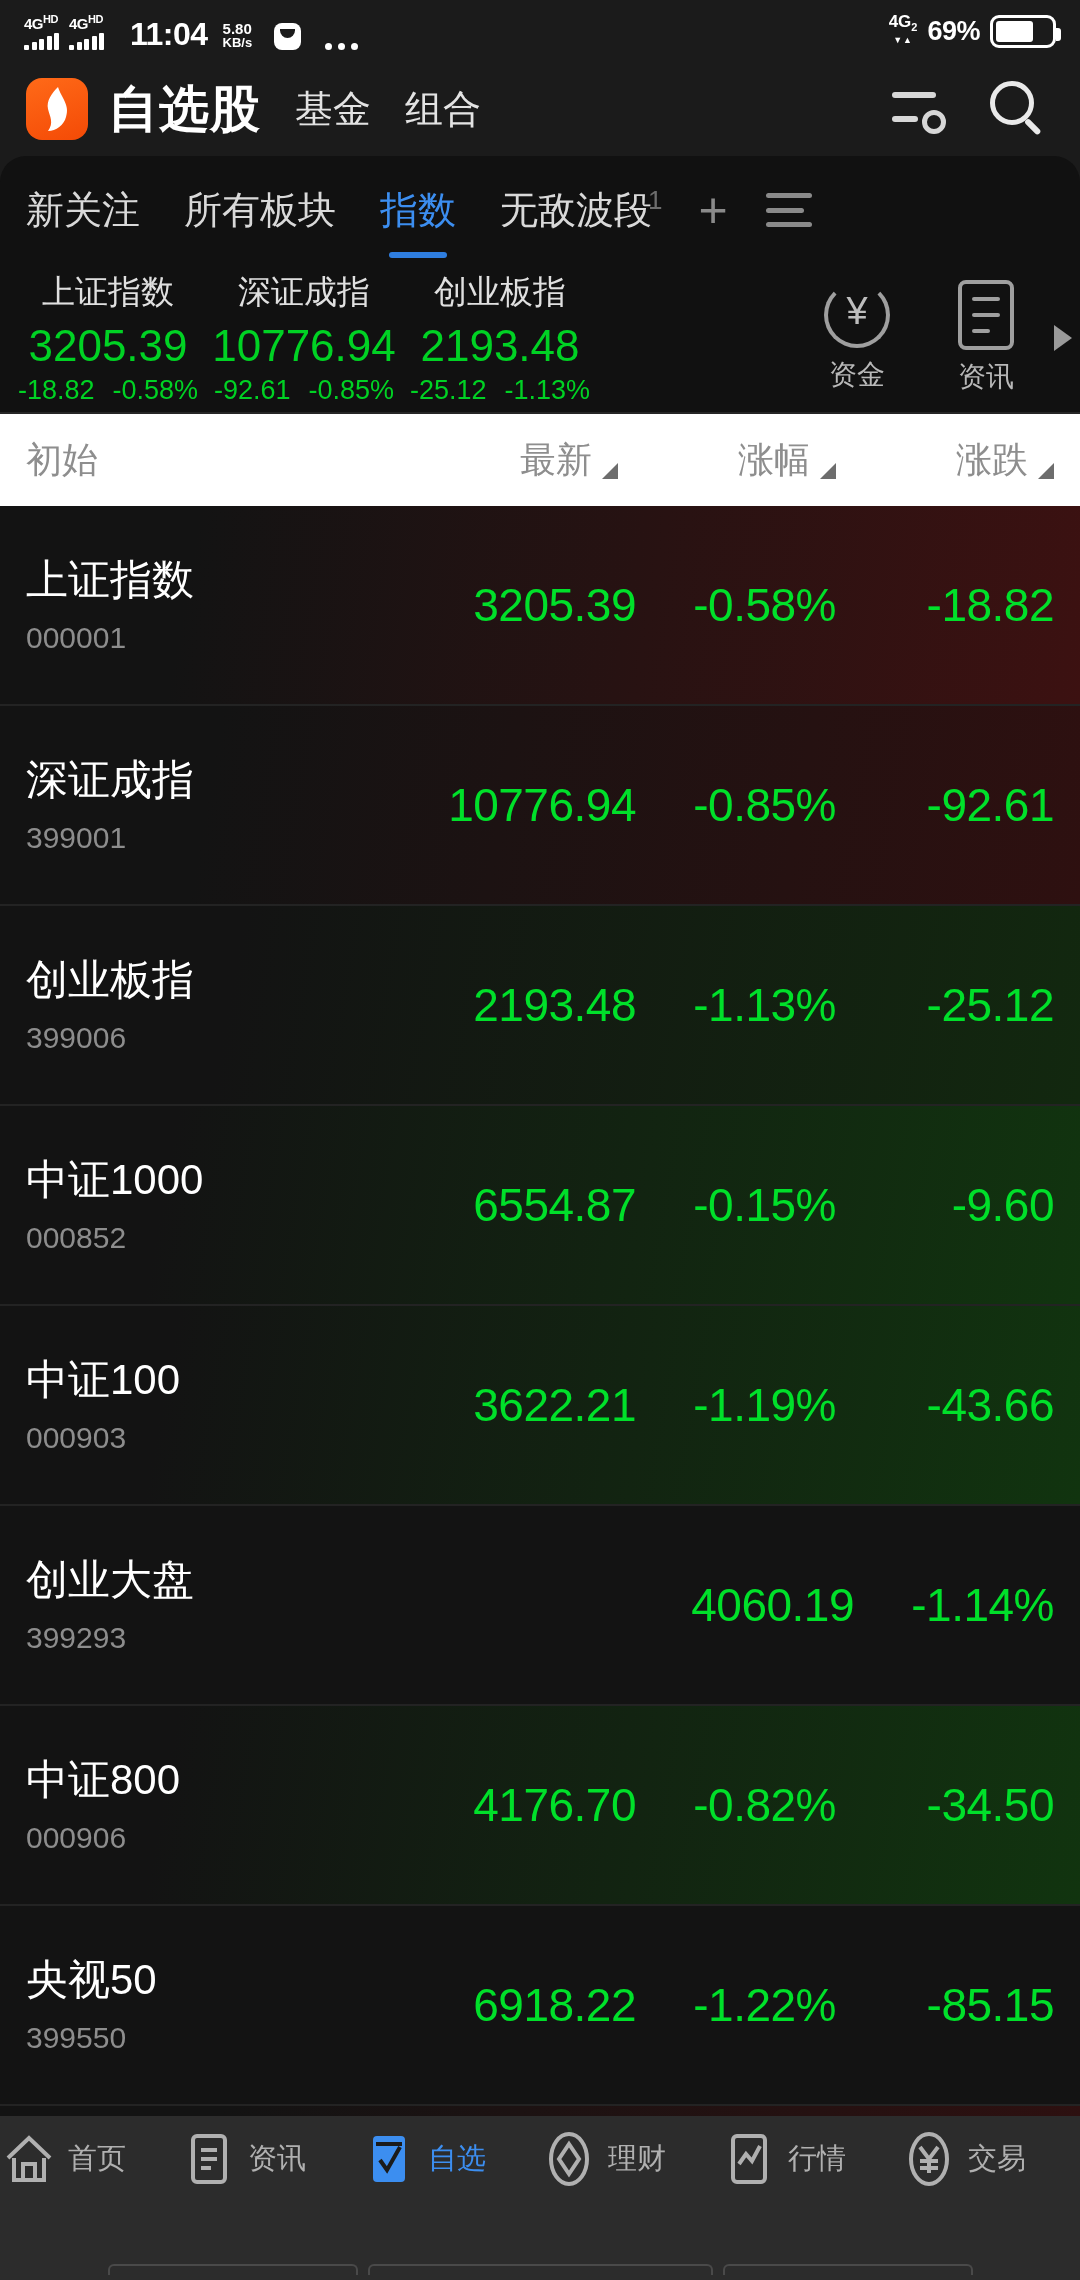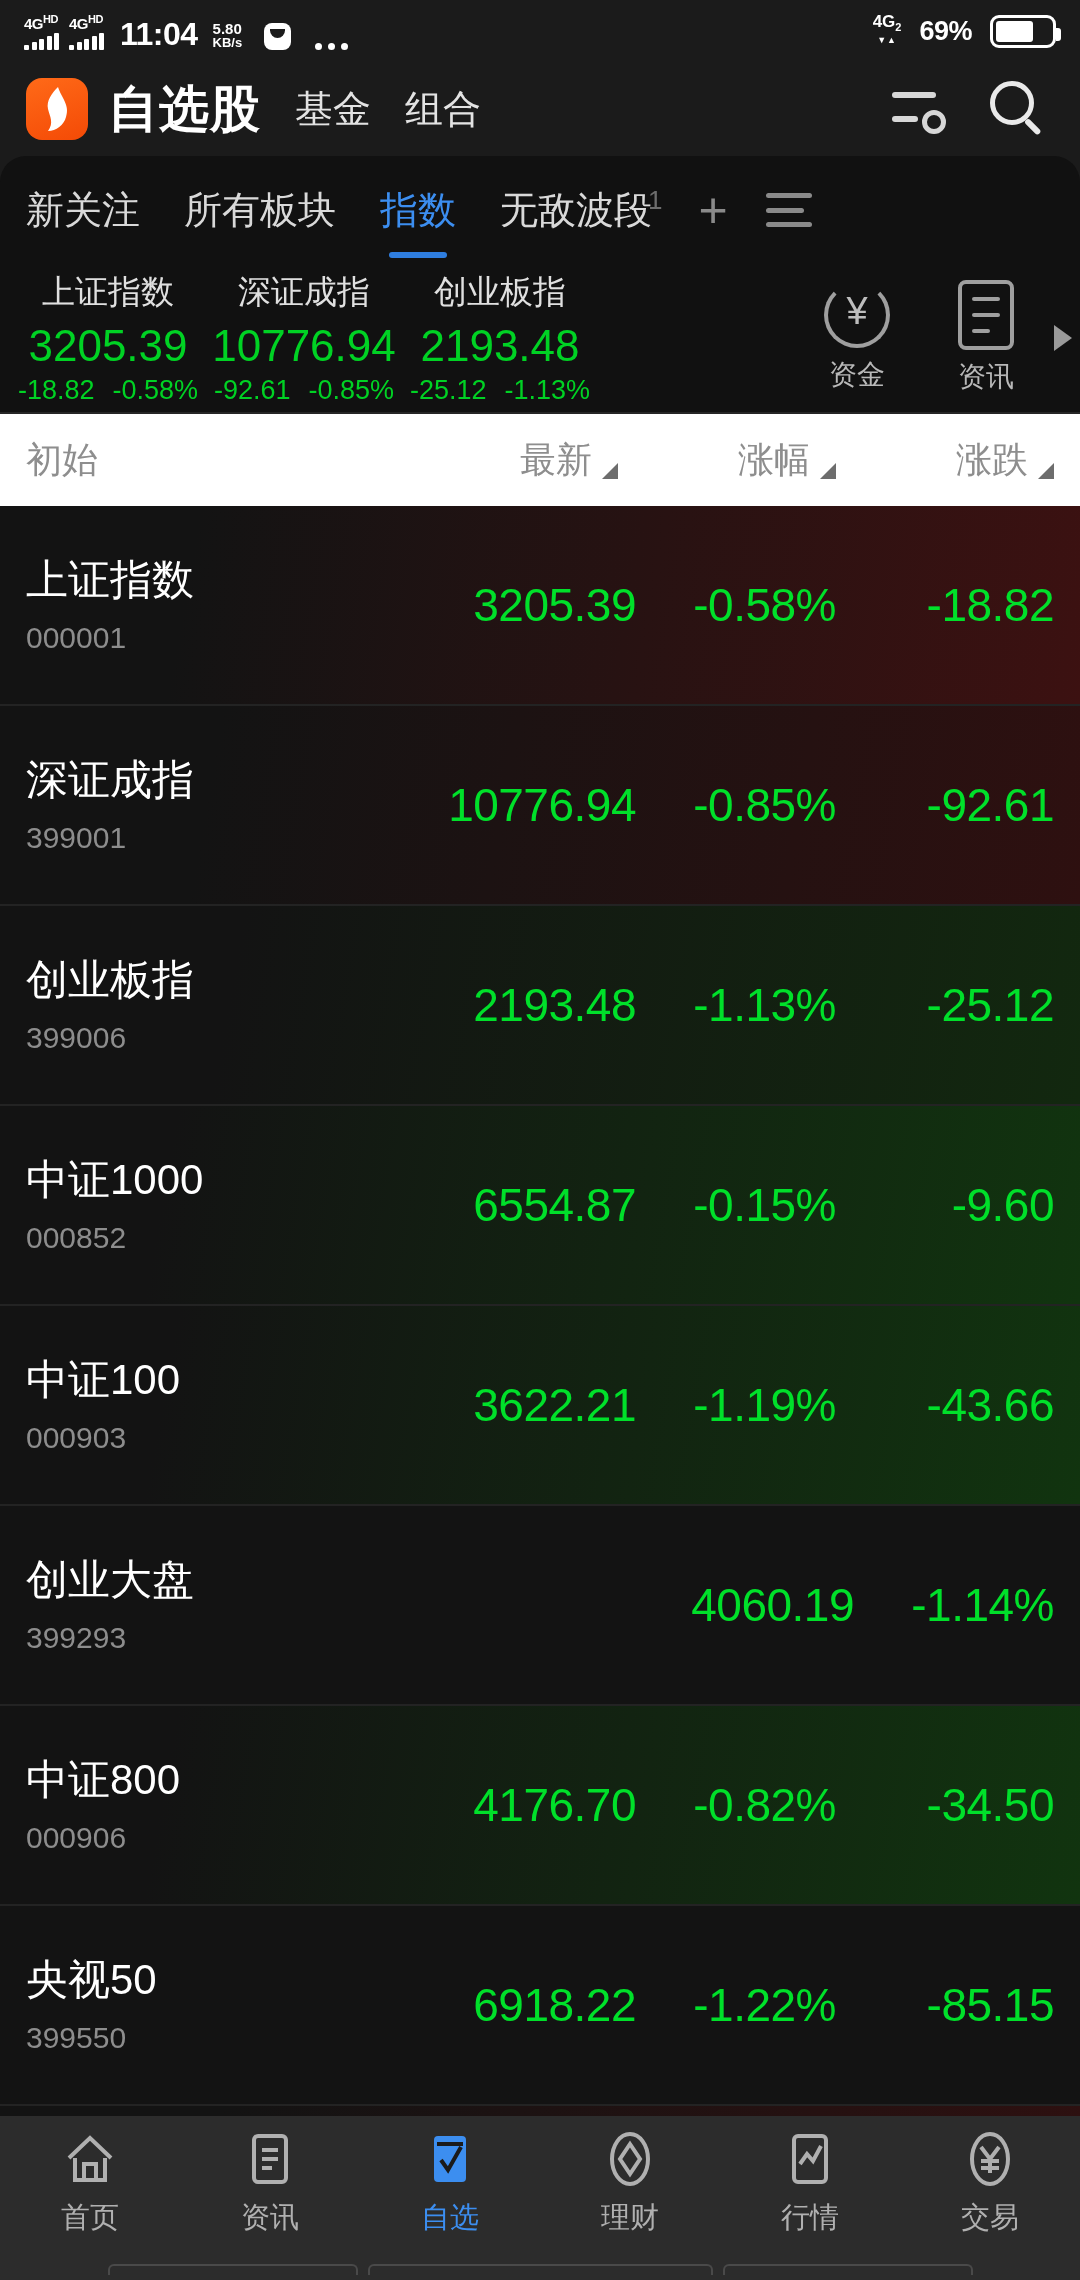--- a/index.html
+++ b/index.html
@@ -22,35 +22,35 @@
   .sig{ display:flex; flex-direction:column; align-items:flex-start; }
   .sig-label{ font-size:15px; font-weight:bold; line-height:14px; letter-spacing:-0.5px;}
   .sig-label sup{ font-size:11px; }
   .bars{ display:flex; align-items:flex-end; gap:2.5px; height:17px; margin-top:2px;}
   .bars i{ display:block; width:5px; background:#fff; border-radius:1px; }
   .bars i:nth-child(1){ height:5px; }
   .bars i:nth-child(2){ height:8px; }
   .bars i:nth-child(3){ height:11px; }
   .bars i:nth-child(4){ height:14px; }
   .bars i:nth-child(5){ height:17px; }
-  .sb-time{ font-size:32px; font-weight:bold; line-height:32px; margin-left:6px; letter-spacing:-0.5px;}
+  .sb-time{ font-size:32px; font-weight:bold; line-height:32px; margin-left:16px; letter-spacing:-0.5px;}
   .sb-net{ display:flex; flex-direction:column; line-height:14px; margin-left:5px; }
   .sb-net .n1{ font-size:15px; font-weight:bold; }
   .sb-net .n2{ font-size:13px; font-weight:bold; }
   .sb-app-icon{
     width:27px;height:27px;border-radius:8px;background:#fff;margin-left:12px;
     position:relative;
   }
   .sb-app-icon:after{
     content:""; position:absolute; left:6px; top:6px; width:15px;height:9px;
     border-radius:0 0 9px 9px; background:#1b1b1b;
   }
   .sb-dots{ display:flex; gap:6px; margin-left:14px; }
   .sb-dots span{ width:7px;height:7px;border-radius:50%;background:#fff; }
-  .sb-right{ margin-left:auto; display:flex; align-items:center; gap:18px; }
+  .sb-right{ margin-left:auto; display:flex; align-items:center; gap:10px; }
   .sb-4g2{ display:flex; flex-direction:column; align-items:center; line-height:13px;}
   .sb-4g2 .t{ font-size:17px; font-weight:bold;}
   .sb-4g2 .a{ font-size:9px; letter-spacing:1px; }
   .sb-batt-pct{ font-size:27px; font-weight:bold; letter-spacing:-0.5px;}
   .battery{
     width:66px;height:33px;border:3px solid #fff;border-radius:9px;position:relative;
     padding:3px;
   }
   .battery:after{ content:""; position:absolute; right:-8px; top:10px; width:5px;height:13px;
      background:#fff; border-radius:0 3px 3px 0;}
@@ -158,21 +158,21 @@
   .r-name{ font-size:42px; color:#ffffff; line-height:50px; }
   .r-code{ font-size:30px; color:#8d8d8d; margin-top:16px; }
   .r-num{ width:218px; text-align:right; font-size:46px; color:#00e02a; letter-spacing:-0.5px;}
   .r-num.pct{ width:200px; }
 
   
   .bottomnav{
     position:absolute; bottom:0; left:0; width:1080px; height:164px;
     background:#2c2c2c; display:flex; align-items:flex-start; padding-top:14px;
   }
-  .nav-item{ flex:1; display:flex; flex-direction:column; align-items:center; gap:10px;}
+  .nav-item{ flex:1; display:flex; flex-direction:row; align-items:center; gap:10px;}
   .nav-label{ font-size:29px; color:#b0b0b0; }
   .nav-item.active .nav-label{ color:#3c8ef0; }
   .nav-ico{ width:58px;height:58px; position:relative; }
   .home-ico svg, .nav-ico svg{ display:block; }
 
   .homeind{
     position:absolute; bottom:2px; left:0; width:1080px; height:18px;
     display:flex; justify-content:center; align-items:center; gap:10px;
   }
   .homeind i{ display:block; height:11px; border:2px solid #4a4a4a; border-bottom:none;

